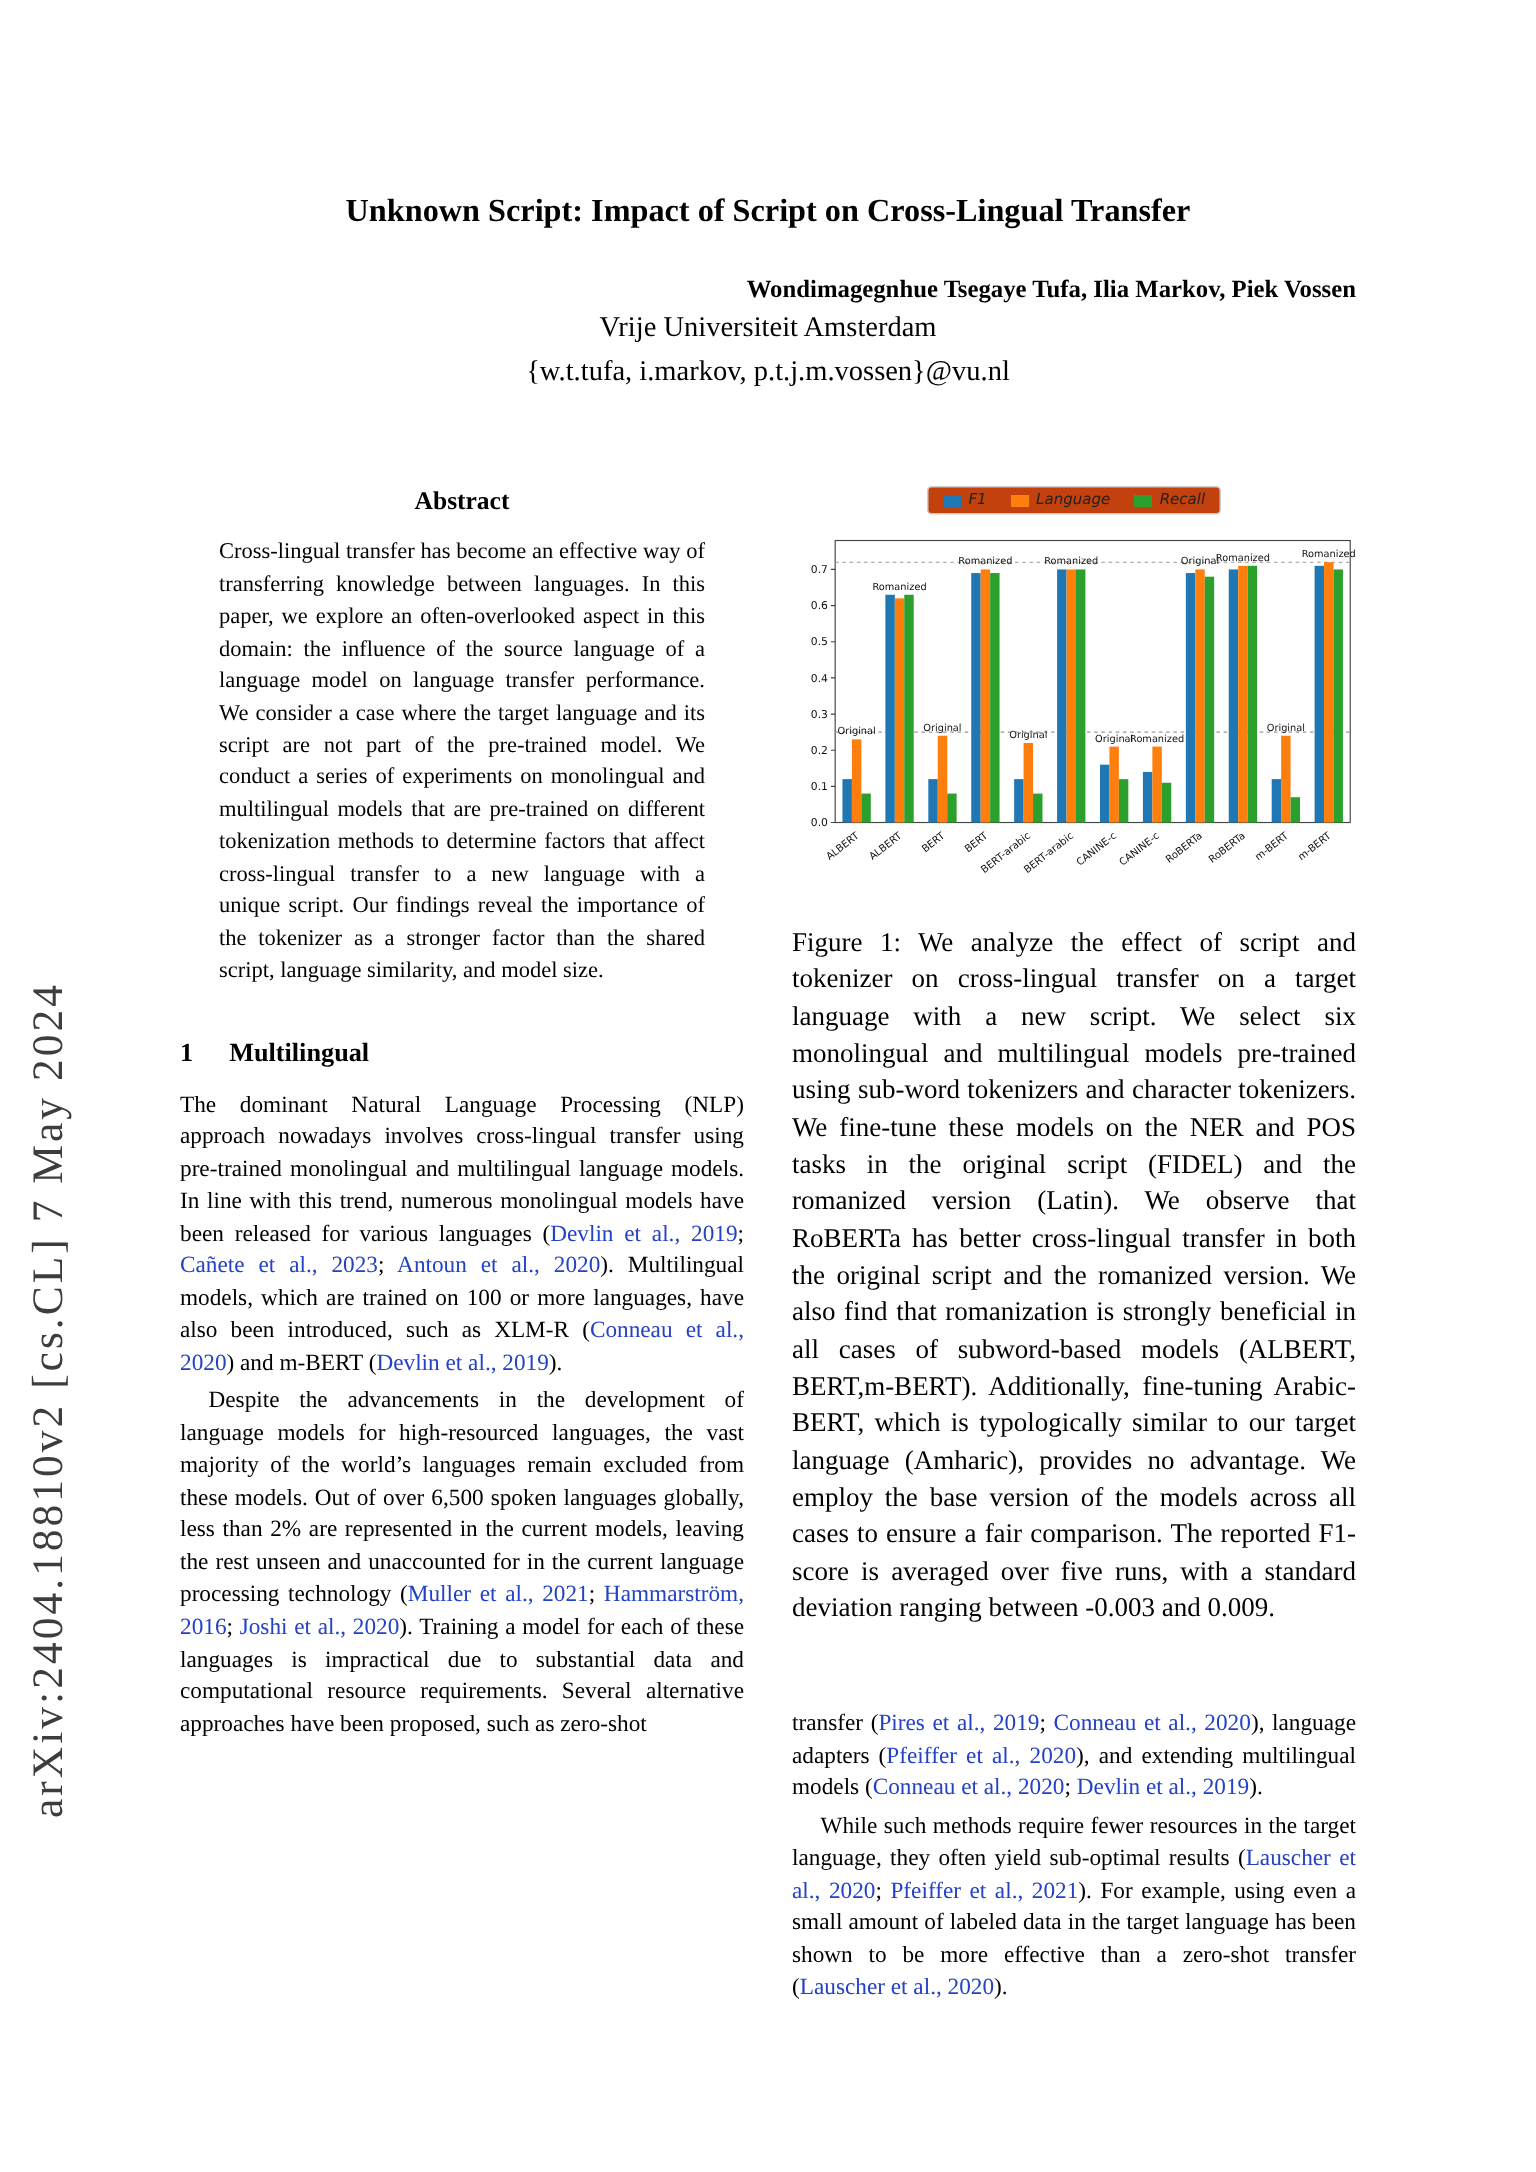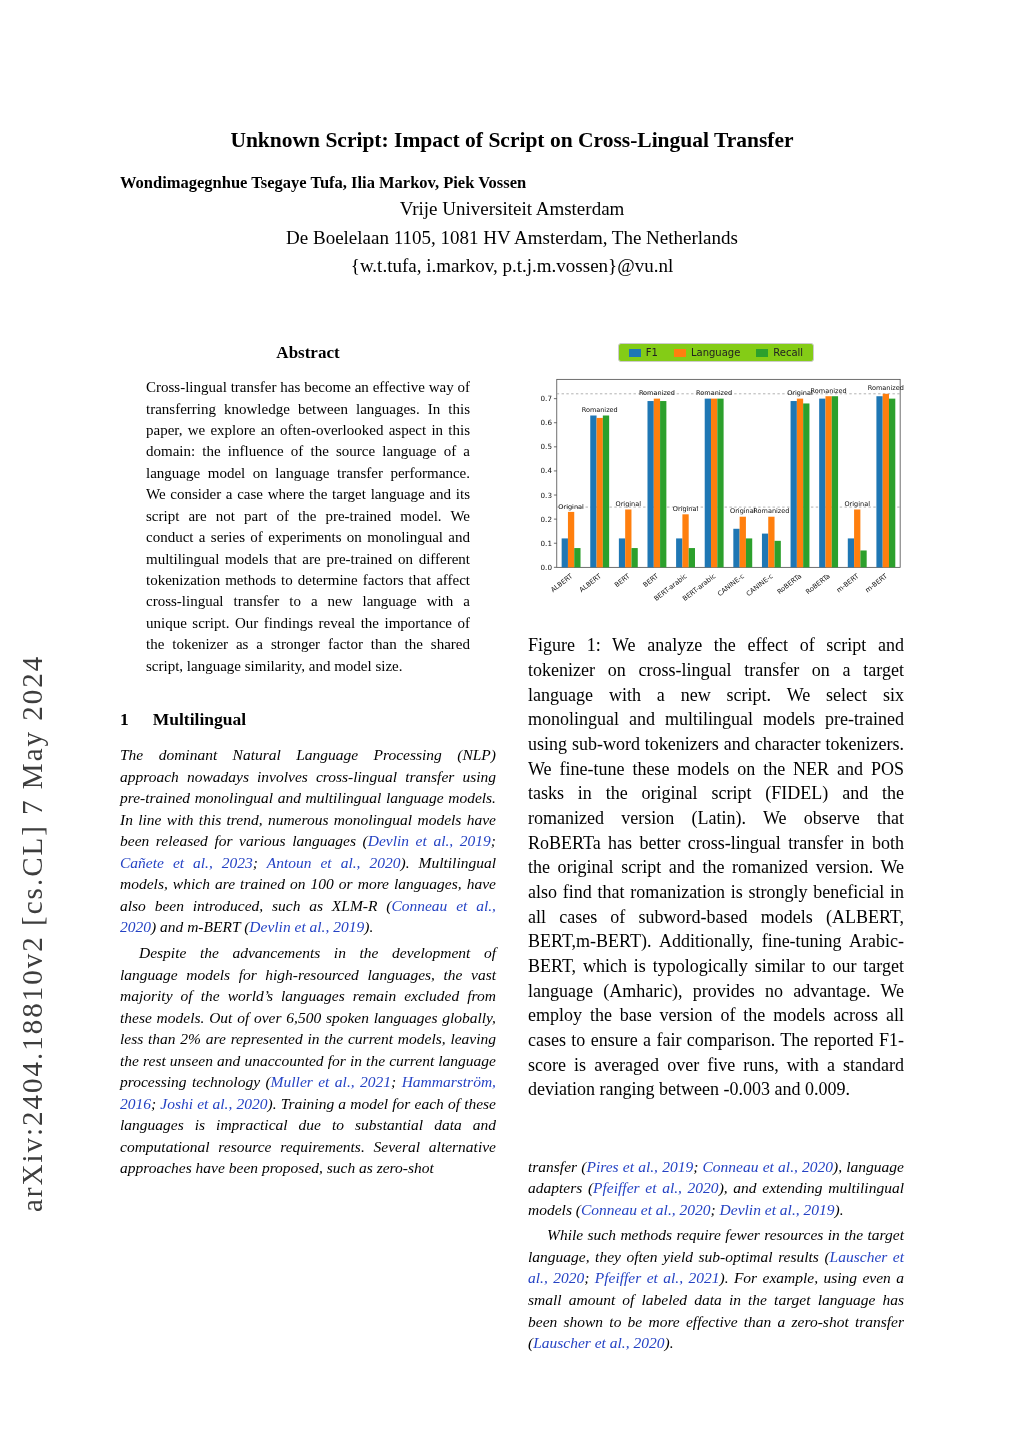--- a/index.html
+++ b/index.html
@@ -1,51 +1,50 @@
 <!DOCTYPE html>
 <html><head>
 <meta charset="utf-8">
 <style>
   html,body{margin:0;padding:0;background:#ffffff;}
   .page{width:1024px;height:1448px;margin:0 auto;background:#ffffff;position:relative;box-sizing:border-box;
         padding:128px 120px 40px 120px;font-family:"Liberation Serif",serif;color:#000;overflow:hidden;}
   .arxiv{position:absolute;top:1212px;left:16px;transform:rotate(-90deg);transform-origin:0 0;
          white-space:nowrap;font-size:29px;letter-spacing:2px;font-family:"Liberation Serif",serif;}
   h1.title{font-size:21.5px;font-weight:bold;text-align:center;margin:0;}
-  .authors{font-size:16.5px;font-weight:bold;text-align:left;margin-top:20px;}
+  .authors{font-size:16.5px;font-weight:bold;text-align:right;margin-top:30px;}
   .affil{font-size:19px;text-align:center;margin-top:4px;line-height:1.3;}
   .columns{display:flex;gap:32px;margin-top:64px;}
   .col{width:376px;}
   .abstract-heading{font-size:17px;font-weight:bold;text-align:center;margin:0 0 14px 0;}
   .abstract-body{margin:0 26px 0 26px;font-size:15px;line-height:1.43;text-align:justify;}
   .section-heading{font-size:17.5px;font-weight:bold;margin:32px 0 14px 0;}
   .sec-num{margin-right:24px;}
-  p.para{font-size:15.5px;line-height:1.39;text-align:justify;margin:0 0 4px 0;font-style:italic;}
+  p.para{font-size:15.5px;line-height:1.39;text-align:justify;margin:0 0 4px 0;}
   p.indent{text-indent:19px;}
   .cite{cursor:pointer;}
   figure{margin:0;padding:0;}
   .chart-legend{display:flex;gap:16px;align-items:center;width:fit-content;margin:0 auto;border:1px solid #cccccc;
-                border-radius:3px;padding:3px 10px;font-family:"DejaVu Sans",sans-serif;font-size:10px;color:#222;background:#84cc16;}
+                border-radius:3px;padding:3px 10px;font-family:"DejaVu Sans",sans-serif;font-size:10px;color:#222;background:#c2410c;font-style:italic;}
   .lg-item{display:flex;align-items:center;gap:5px;}
   .lg-swatch{width:12px;height:8px;display:inline-block;}
   .chart-canvas{width:100%;margin-top:2px;}
   figcaption{font-size:18px;line-height:1.37;text-align:justify;margin-top:14px;}
   .rc-gap{margin-top:54px !important;}
 </style>
 </head>
 <body>
 
 <div class="page">
 
   <div class="arxiv" style="color: rgb(61, 61, 61);">arXiv:2404.18810v2  [cs.CL]  7 May 2024</div>
 
   <h1 class="title">Unknown Script: Impact of Script on Cross-Lingual Transfer</h1>
   <div class="authors">Wondimagegnhue Tsegaye Tufa, Ilia Markov, Piek Vossen</div>
   <div class="affil">Vrije Universiteit Amsterdam</div>
-  <div class="affil">De Boelelaan 1105, 1081 HV Amsterdam, The Netherlands</div>
   <div class="affil">{w.t.tufa, i.markov, p.t.j.m.vossen}@vu.nl</div>
 
   <div class="columns">
 
     <div class="col">
       <h2 class="abstract-heading">Abstract</h2>
       <p class="abstract-body">Cross-lingual transfer has become an effective way of transferring knowledge between languages. In this paper, we explore an often-overlooked aspect in this domain: the influence of the source language of a language model on language transfer performance. We consider a case where the target language and its script are not part of the pre-trained model. We conduct a series of experiments on monolingual and multilingual models that are pre-trained on different tokenization methods to determine factors that affect cross-lingual transfer to a new language with a unique script. Our findings reveal the importance of the tokenizer as a stronger factor than the shared script, language similarity, and model size.</p>
 
       <h2 class="section-heading"><span class="sec-num">1</span><span>Multilingual</span></h2>
 

